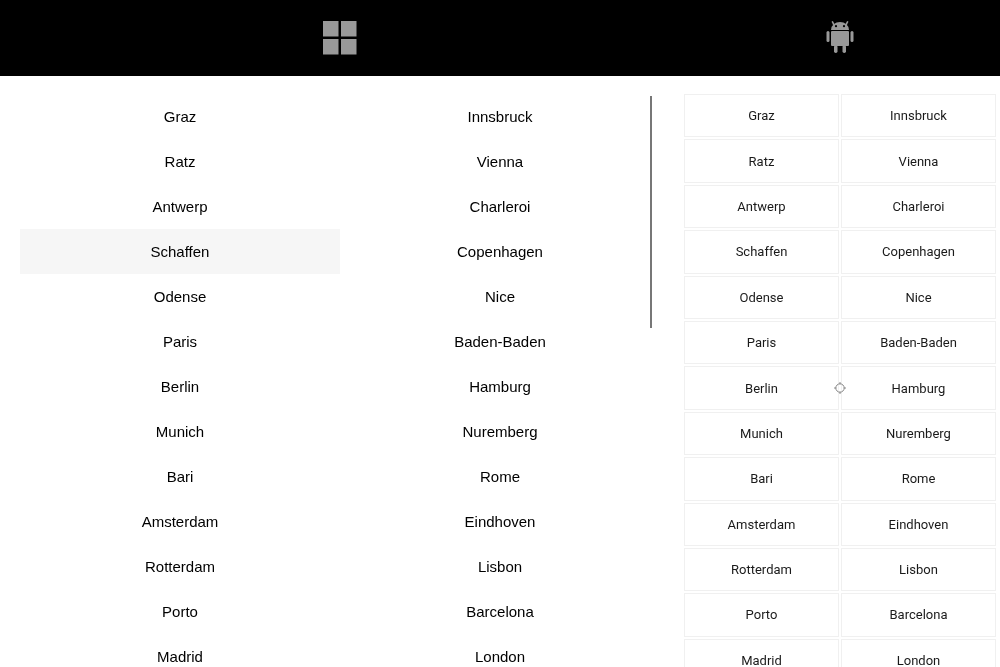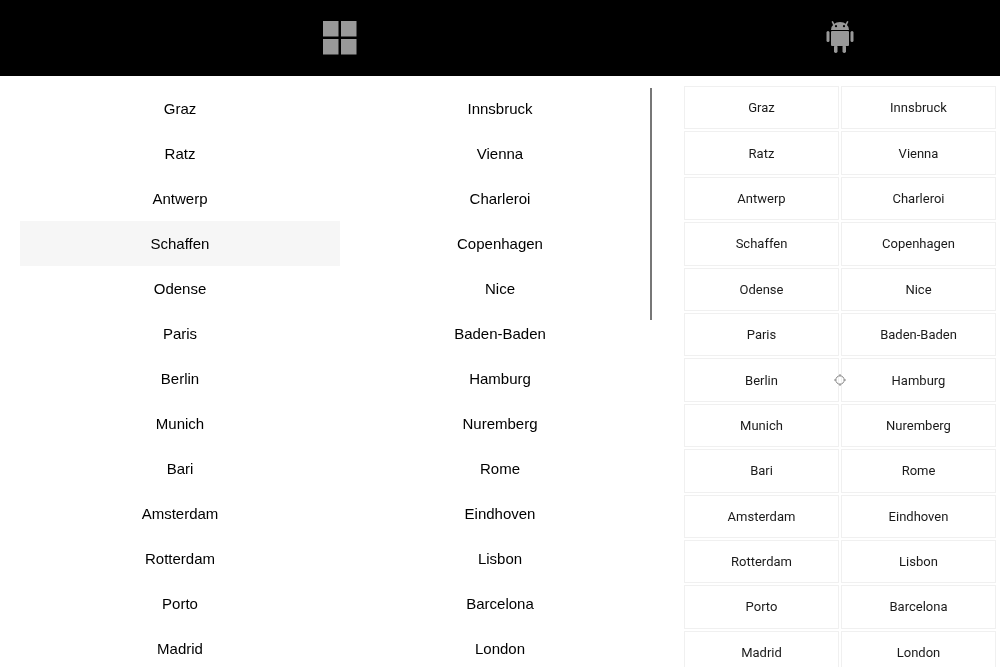--- a/index.html
+++ b/index.html
@@ -7,20 +7,21 @@
     width: 1000px;
     height: 667px;
     display: flex;
     font-family: "Segoe UI", Arial, sans-serif;
     overflow: hidden;
     background: #fff;
   }
   .panel {
     display: flex;
     flex-direction: column;
+    gap: 8px;
   }
   .panel.left { width: 680px; }
   .panel.right { width: 320px; }
   .header {
     height: 76px;
     background: #000;
     display: flex;
     align-items: center;
     justify-content: center;
     flex-shrink: 0;

